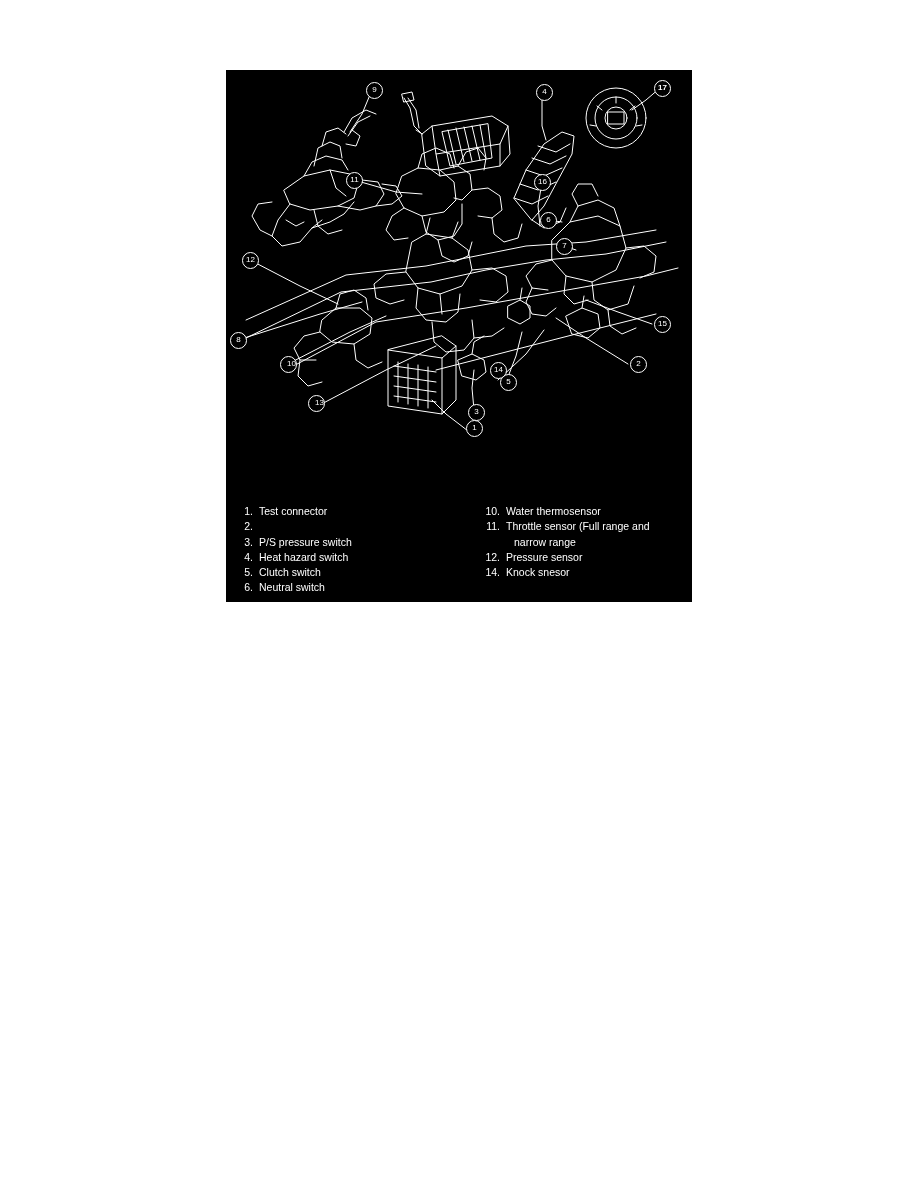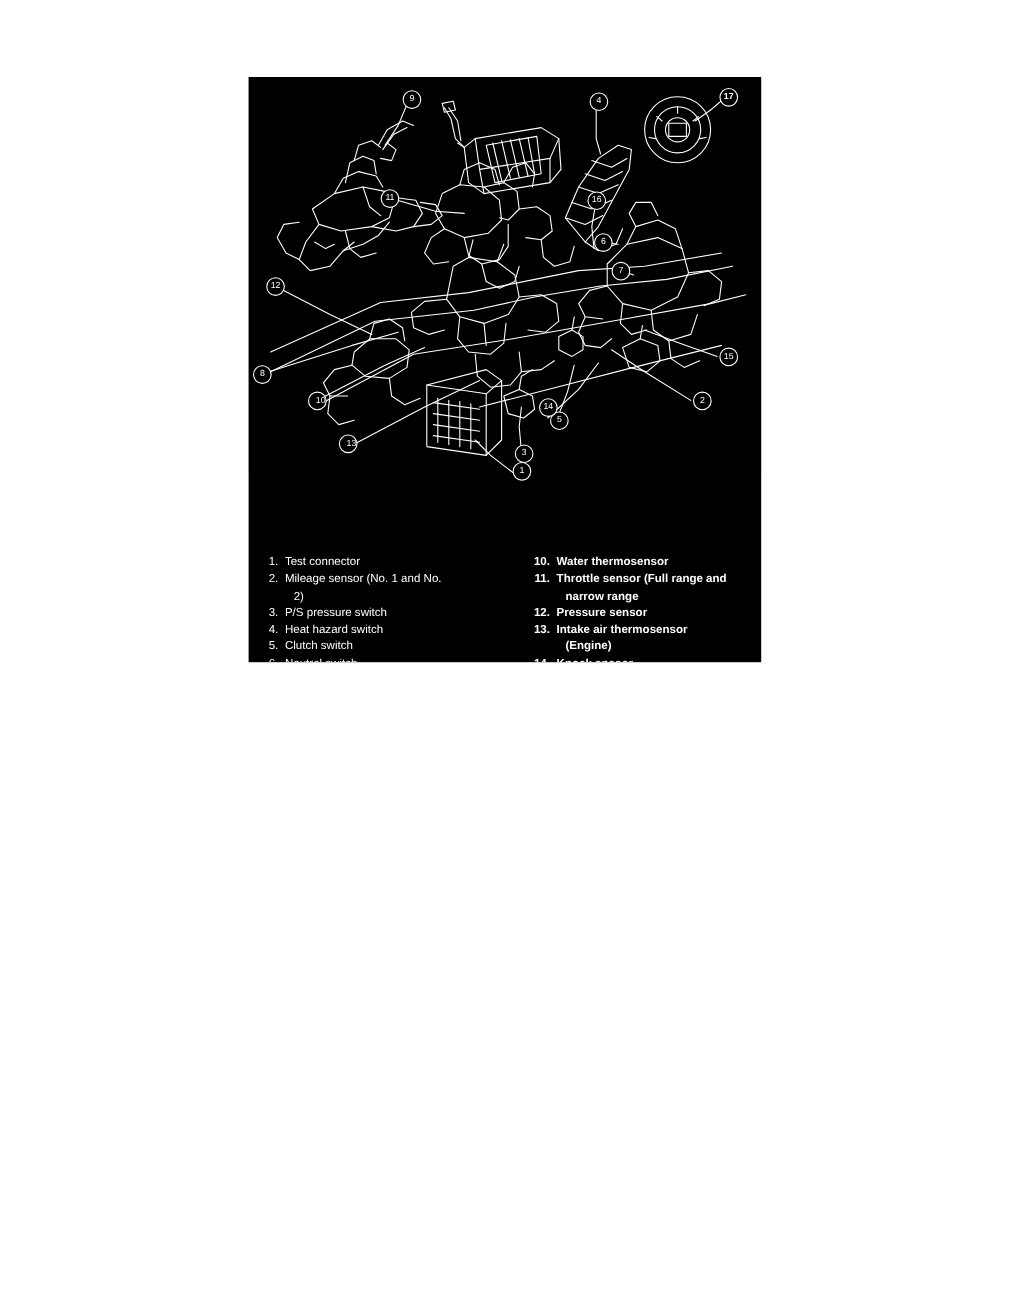--- a/index.html
+++ b/index.html
@@ -60,21 +60,21 @@
     height: 170px;
     color: #ffffff;
   }
   .legend-col {
     position: absolute;
     top: 72px;
     font-size: 10.5px;
     line-height: 15.3px;
   }
   .legend-col.left  { left: 5px;   width: 235px; }
-  .legend-col.right { left: 252px; width: 210px; font-weight: bold; }
+  .legend-col.right { left: 252px; width: 210px; }
 
   .legend-item {
     display: flex;
     align-items: flex-start;
     margin: 0;
     padding: 0;
   }
   .legend-num {
     width: 22px;
     flex: 0 0 22px;
@@ -270,21 +270,20 @@
 
   <div id="legend">
 
     <div class="legend-col left">
       <div class="legend-item">
         <span class="legend-num">1.</span>
         <span class="legend-text">Test connector</span>
       </div>
       <div class="legend-item">
         <span class="legend-num">2.</span>
-        <span class="legend-text"><span>Mileage sensor (No. 1 and No.</span><span class="cont">2)</span></span>
       </div>
       <div class="legend-item">
         <span class="legend-num">3.</span>
         <span class="legend-text">P/S pressure switch</span>
       </div>
       <div class="legend-item">
         <span class="legend-num">4.</span>
         <span class="legend-text">Heat hazard switch</span>
       </div>
       <div class="legend-item">
@@ -305,24 +304,20 @@
       </div>
       <div class="legend-item">
         <span class="legend-num">11.</span>
         <span class="legend-text"><span>Throttle sensor (Full range and</span><span class="cont">narrow range</span></span>
       </div>
       <div class="legend-item">
         <span class="legend-num">12.</span>
         <span class="legend-text">Pressure sensor</span>
       </div>
       <div class="legend-item">
-        <span class="legend-num">13.</span>
-        <span class="legend-text"><span>Intake air thermosensor</span><span class="cont">(Engine)</span></span>
-      </div>
-      <div class="legend-item">
         <span class="legend-num">14.</span>
         <span class="legend-text">Knock snesor</span>
       </div>
 
     </div>
 
   </div>
 </div>
 
 </body></html>

